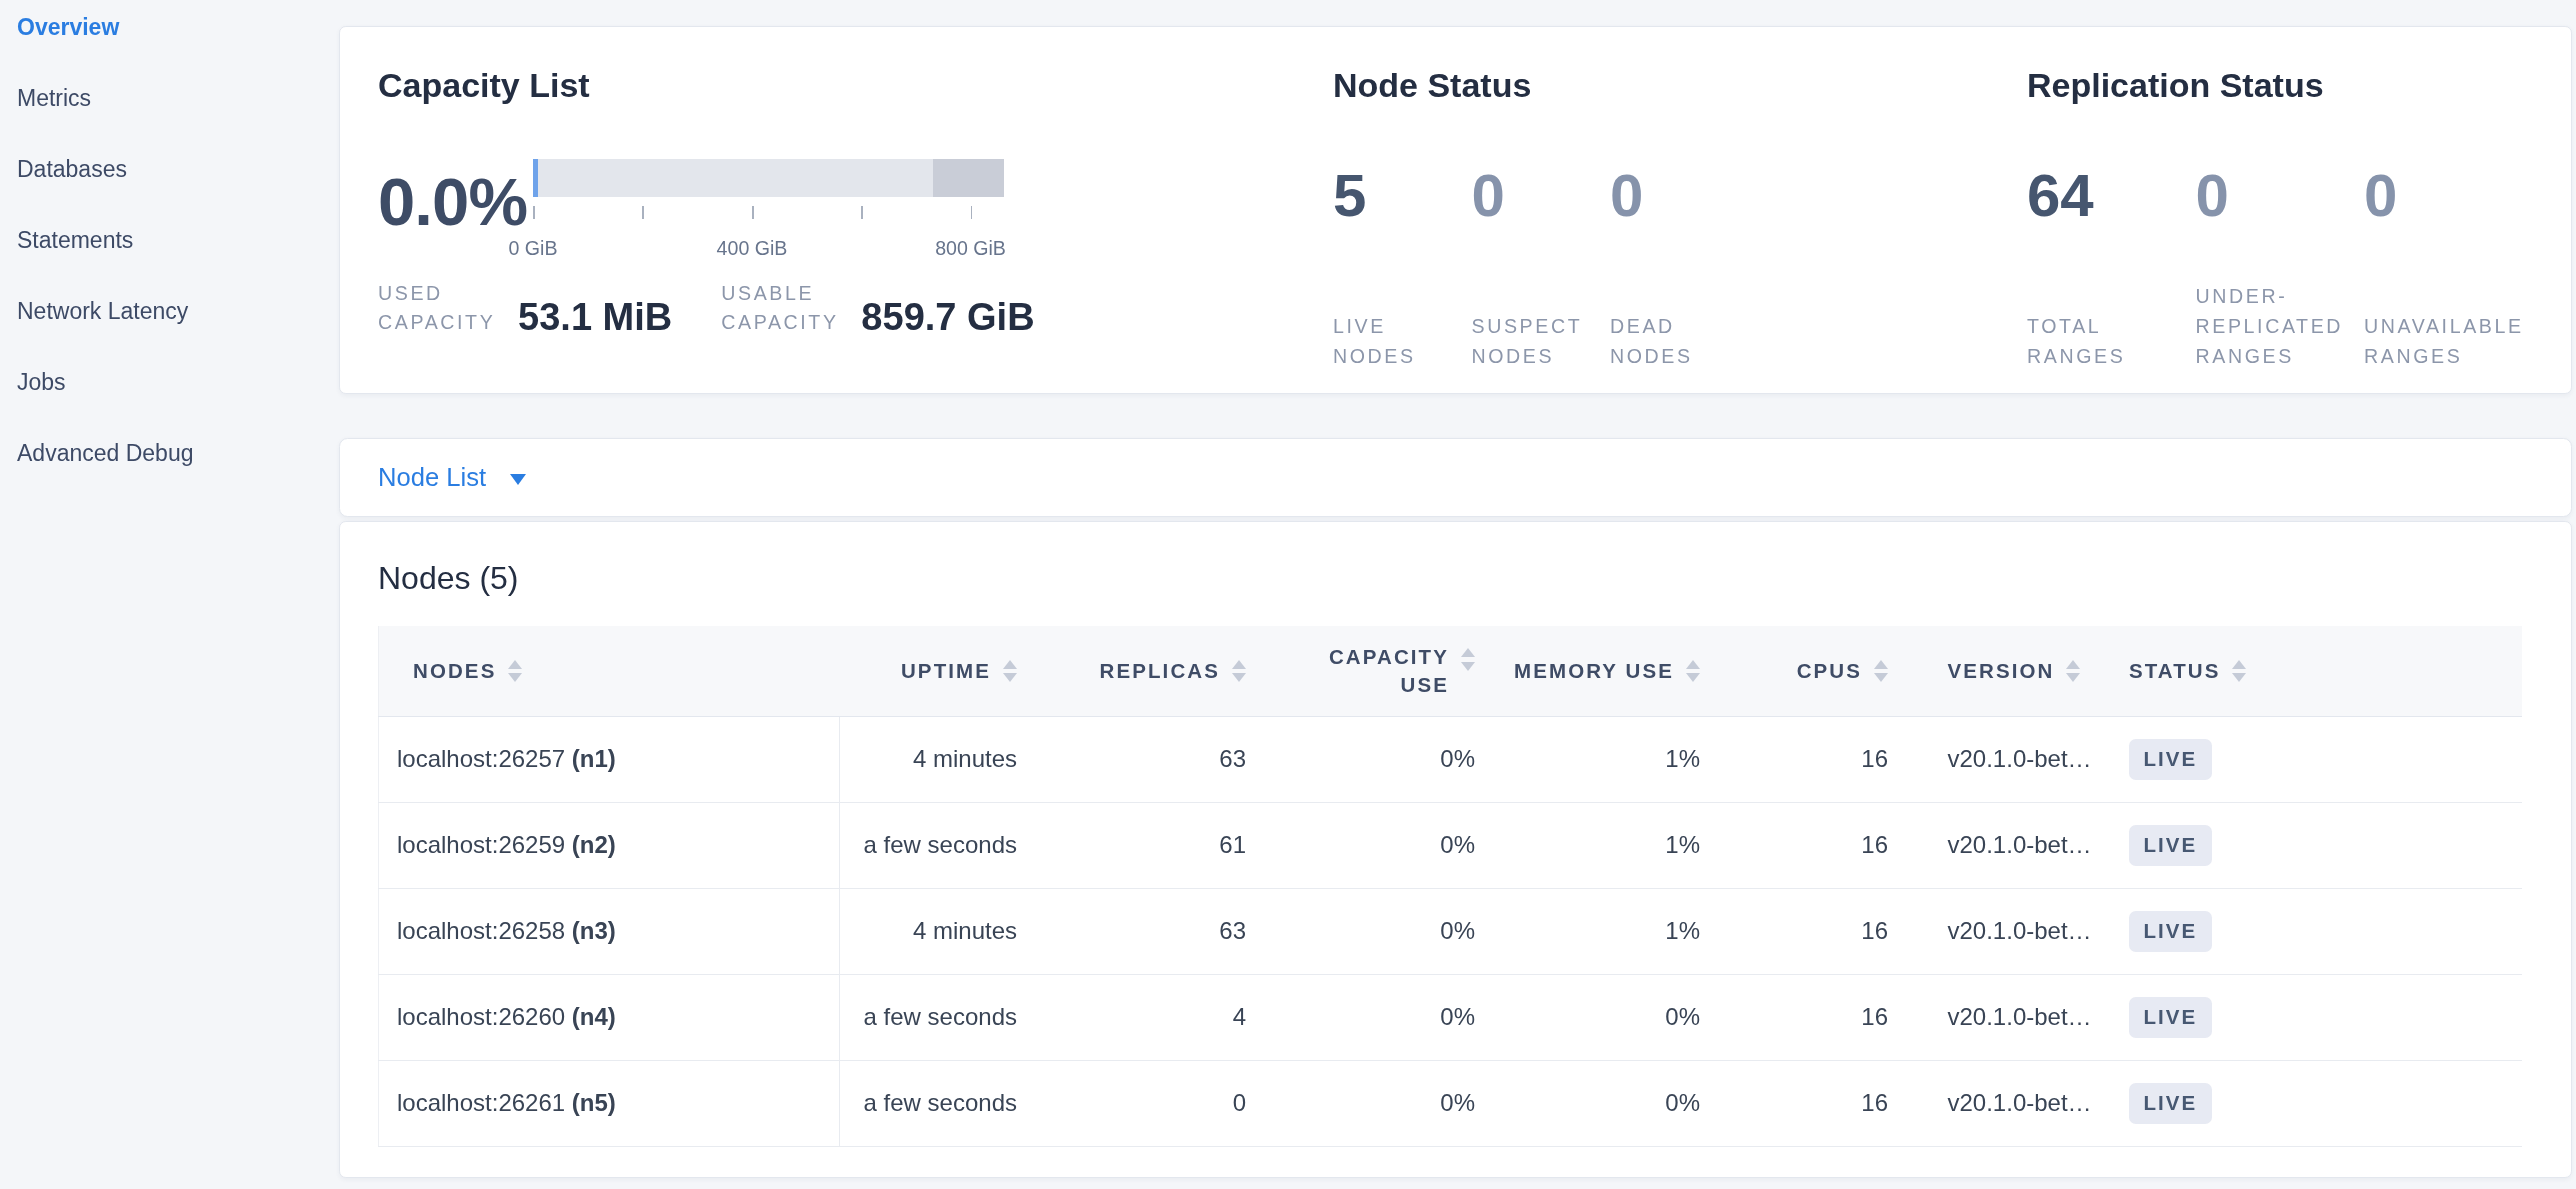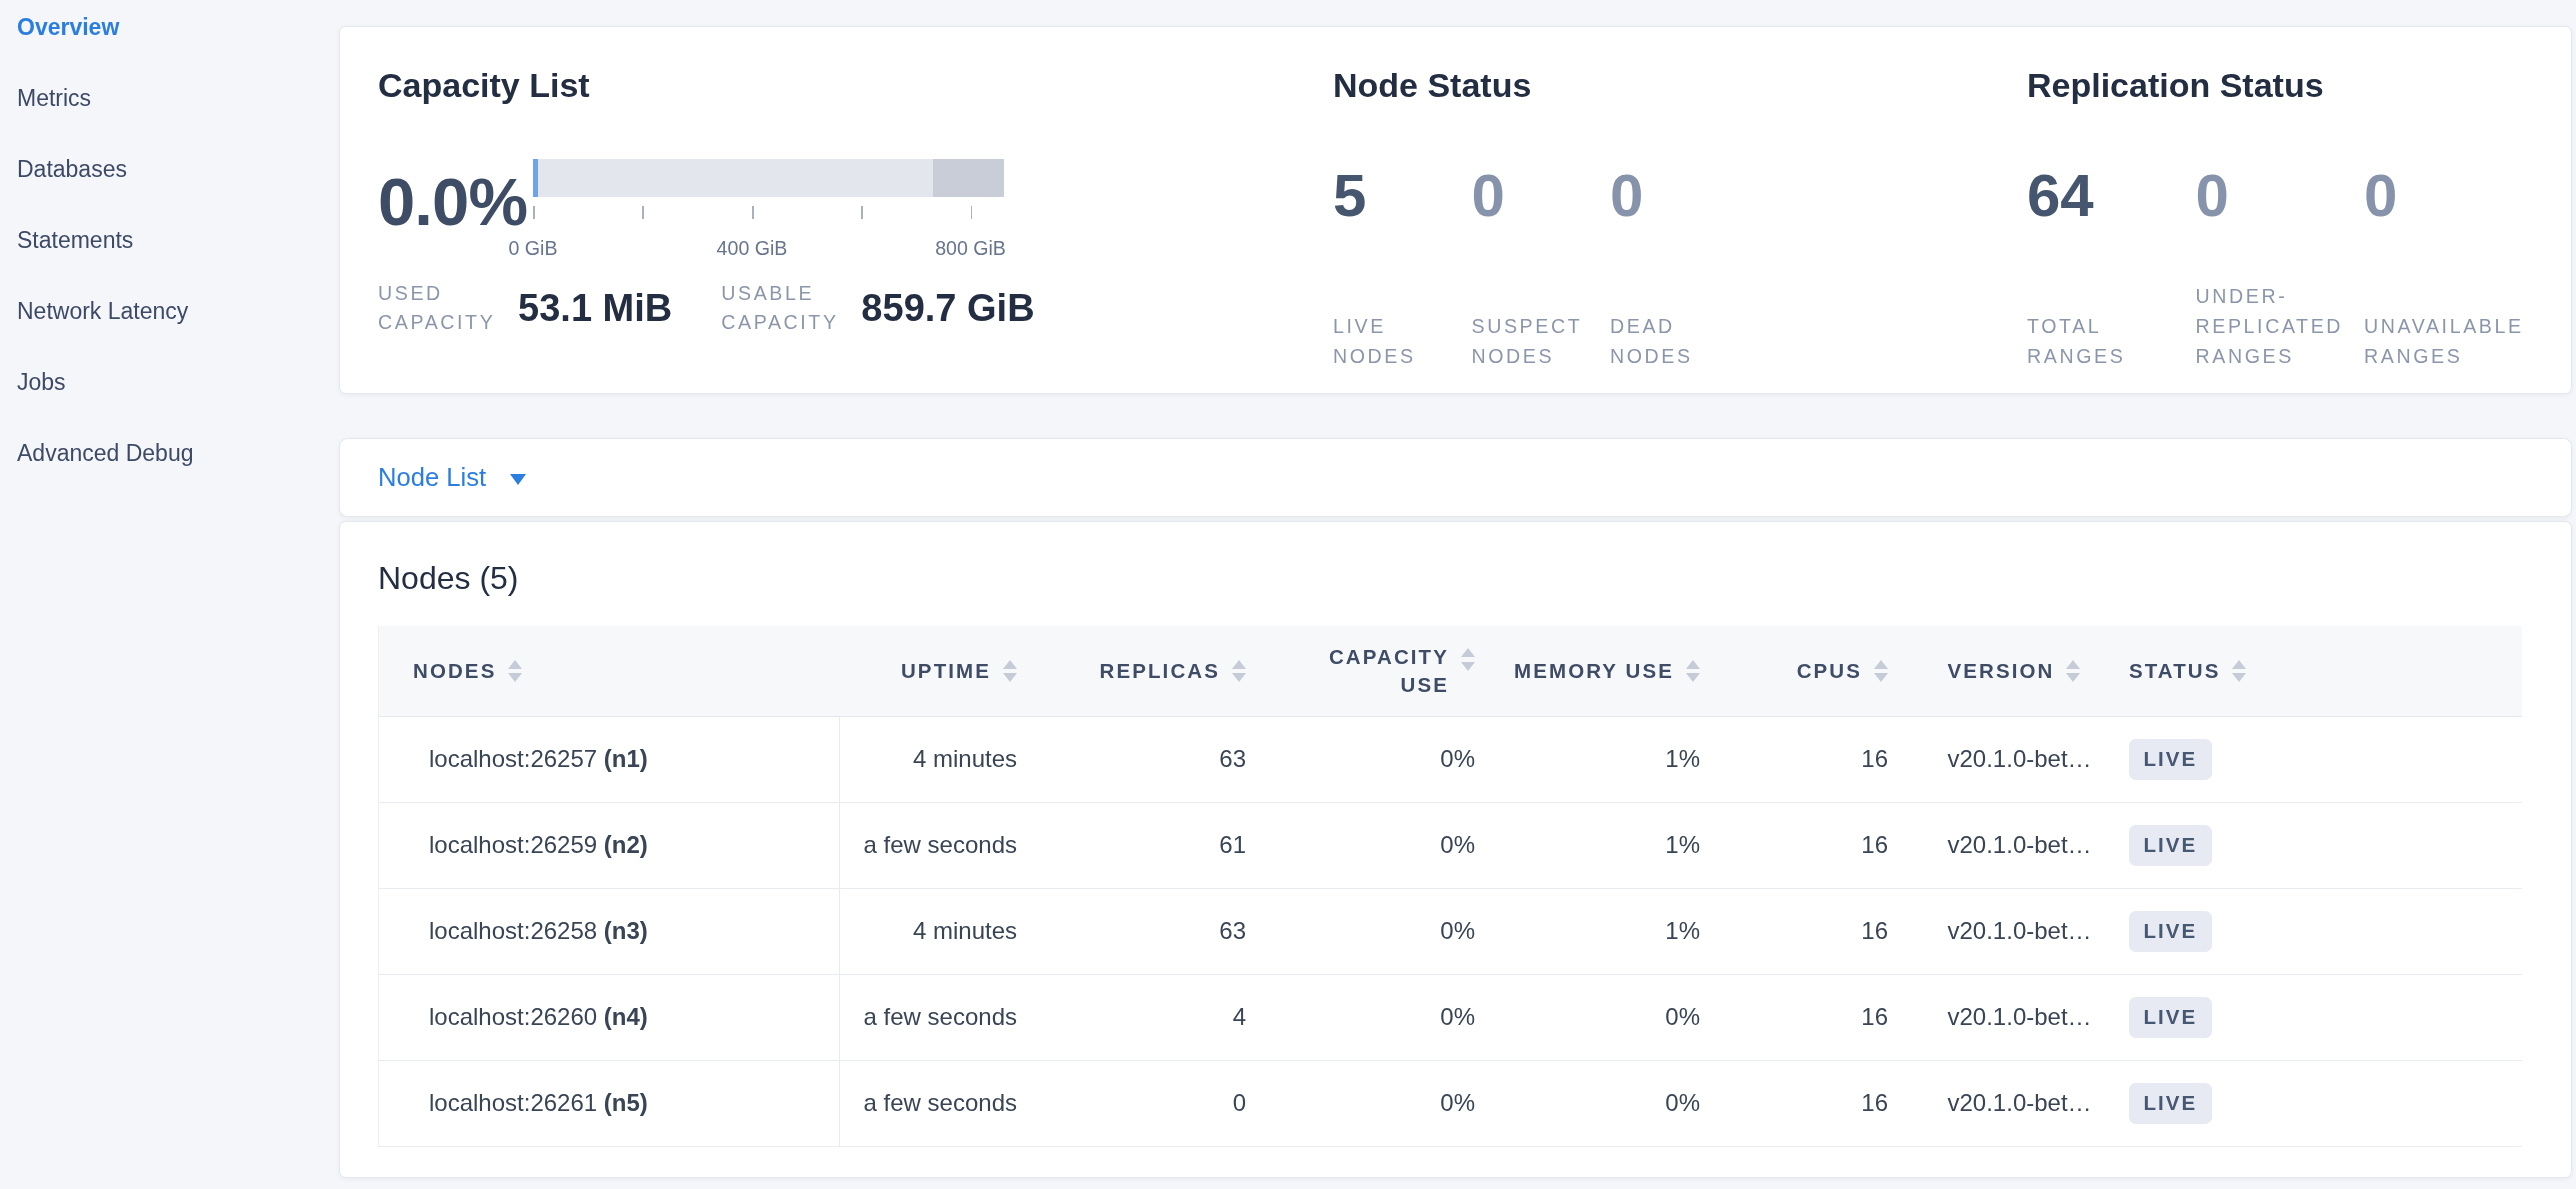--- a/index.html
+++ b/index.html
@@ -29,21 +29,21 @@
   .pct{font-size:67px;font-weight:bold;color:#3e4c66;width:155px;flex:none;letter-spacing:-0.9px}
   .gauge{width:471px;position:relative;margin-top:25.6px}
   .bar{position:relative;height:38px;background:#e3e6ec}
   .bar-dark{position:absolute;right:0;top:0;bottom:0;background:#c9cdd7}
   .bar-used{position:absolute;left:0;top:0;bottom:0;background:#6fa3ea}
   .axis{position:relative;height:73px}
   .tick{position:absolute;top:8.5px;width:1.7px;height:13.6px;background:#a9b1bf}
   .tick-label{position:absolute;top:40px;transform:translateX(-50%);font-size:19.6px;color:#67748c;white-space:nowrap}
 
   .stats-row{display:flex;margin-top:8.5px}
-  .stat{display:flex;align-items:center}
+  .stat{display:flex;align-items:flex-end}
   .stat + .stat{margin-left:49px}
   .stat-label{font-size:19.6px;letter-spacing:2.6px;color:#8c96aa;width:135px;line-height:1.5;margin-bottom:1.7px}
   .stat-value{font-size:38px;font-weight:bold;color:#242e42;margin-left:5.1px;white-space:nowrap}
 
   .counters{display:flex;margin-top:61px;height:206px}
   .counter{display:flex;flex-direction:column;justify-content:space-between}
   .sec-nodes .counter{width:130px;margin-right:8.5px}
   .sec-repl .counter{width:160px;margin-right:8.5px}
   .counter-value{font-size:60px;font-weight:bold;color:#8693ab;line-height:1}
   .counter-value.em{color:#46566f}
@@ -68,21 +68,21 @@
   th.c-status .th-inner{padding-left:15.4px}
   th.al-right .th-inner{justify-content:flex-end;padding-right:8.5px}
   th.wrap .th-inner{align-items:flex-start}
   th.wrap .sort{margin-top:5.1px}
   .th-narrow{display:inline-block;max-width:147px;text-align:right;line-height:1.35}
   .sort{display:inline-flex;flex-direction:column;margin-left:12px;row-gap:4.3px;flex:none}
   .s-up{width:0;height:0;border-left:7.7px solid transparent;border-right:7.7px solid transparent;border-bottom:9.4px solid #c5cbd7}
   .s-down{width:0;height:0;border-left:7.7px solid transparent;border-right:7.7px solid transparent;border-top:9.4px solid #c5cbd7}
 
   .ntable td{height:85px;font-size:24px;color:#394455;border-bottom:1.7px solid #e8ebf0;vertical-align:middle;padding:0}
-  .ntable td.c-node{border-right:1.7px solid #e8ebf0;padding-left:50px}
+  .ntable td.c-node{border-right:1.7px solid #e8ebf0;padding-left:18px}
   .ntable td.al-right{text-align:right;padding-right:8.5px}
   .ntable td.c-version{padding-left:51px}
   .ntable td.c-status{padding-left:15.4px}
   .nid{font-weight:bold}
   .badge{display:inline-block;background:#e7eaf3;color:#475872;font-weight:bold;font-size:20.5px;
          letter-spacing:2.1px;padding:10.2px 14.5px;border-radius:6.8px;line-height:1}
 </style>
 </head>
 <body>
 

